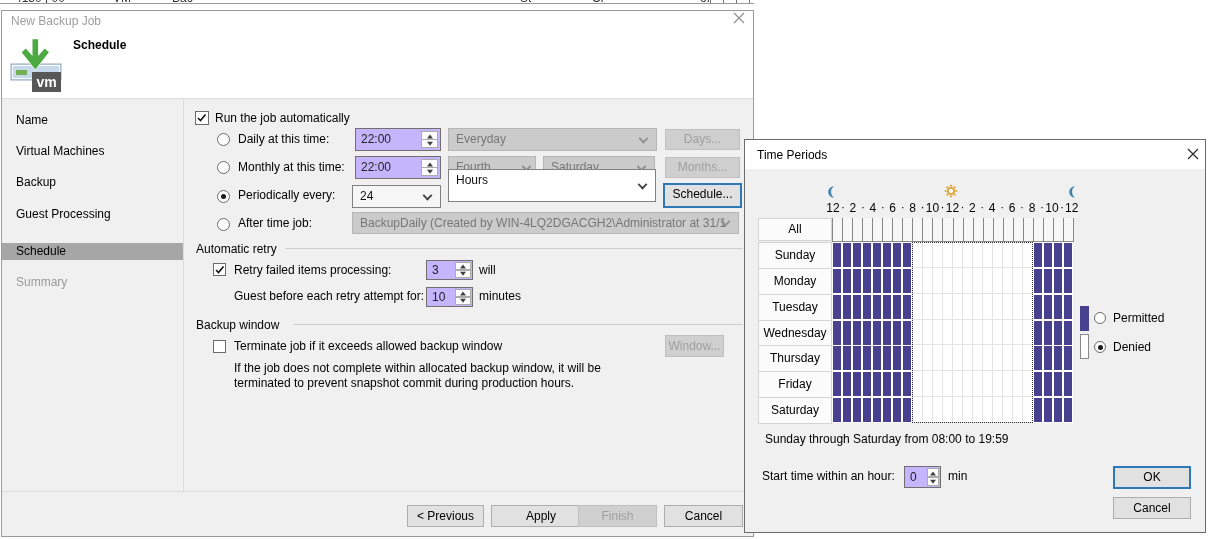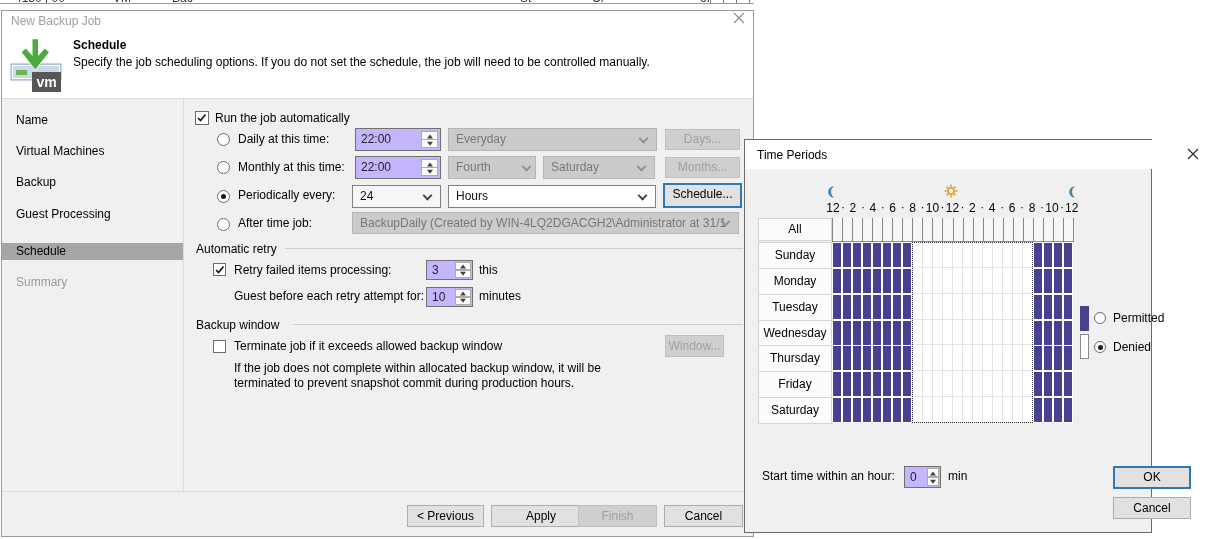--- a/index.html
+++ b/index.html
@@ -50,21 +50,20 @@
 
  <svg class="a" style="left:8px;top:26px" width="54" height="58" viewBox="0 0 54 58">
    <rect x="1" y="27" width="50" height="16" fill="#c9d9ec" stroke="#94a8bc" stroke-width="1"></rect>
    <rect x="2.5" y="28.5" width="47" height="13" fill="none" stroke="#ffffff" stroke-width="1"></rect>
    <rect x="6" y="33" width="11" height="5" fill="#74b153"></rect>
    <path d="M22.5 2.2 L28.1 2.2 L28.1 19 L34.8 11.6 L38.9 15.3 L25.3 32.6 L11.7 15.3 L15.8 11.6 L22.5 19 Z" fill="#4daa42" stroke="#fff" stroke-width="1.2" paint-order="stroke"></path>
    <rect x="22" y="35" width="29" height="20" fill="#575757"></rect>
    <text x="36.5" y="50" font-size="14" font-weight="bold" fill="#fff" text-anchor="middle" font-family="Liberation Sans">vm</text>
  </svg>
  <div class="t" style="left:71px;top:27px;height:14px;line-height:14px;font-weight:bold">Schedule</div>
- <div class="t" style="left:71px;top:44px;height:14px;line-height:14px">Specify the job scheduling options. If you do not set the schedule, the job will need to be controlled manually.</div>
 
  <div class="a" style="left:181px;top:88px;width:1px;height:392px;background:#dcdcdc"></div>
  <div class="a" style="left:0;top:232px;width:181px;height:17px;background:#a6a6a6"></div>
  <div class="t" style="left:14px;top:101px;height:16px;line-height:16px">Name</div>
  <div class="t" style="left:14px;top:132px;height:16px;line-height:16px">Virtual Machines</div>
  <div class="t" style="left:14px;top:163px;height:16px;line-height:16px">Backup</div>
  <div class="t" style="left:14px;top:195px;height:16px;line-height:16px">Guest Processing</div>
  <div class="t" style="left:14px;top:232px;height:17px;line-height:17px">Schedule</div>
  <div class="t" style="left:14px;top:263px;height:16px;line-height:16px;color:#9a9a9a">Summary</div>
 
@@ -103,21 +102,21 @@
       </div>
    <div class="d" style="bottom:2px;right:2px;left:auto;width:17px;height:9px">
         <div class="tri-d"></div>
       </div>
     </div>
  <div class="combo" style="left:446px;top:145px;width:88px;height:23px;line-height:21px">Fourth<div class="chev" style="right:5px"></div></div>
  <div class="combo" style="left:541px;top:145px;width:112px;height:23px;line-height:21px">Saturday<div class="chev"></div></div>
  <div class="btn dis" style="left:663px;top:146px;width:75px;height:21px;line-height:19px">Months...</div>
 
  <div class="combo en" style="left:350px;top:174px;width:89px;height:23px;line-height:21px;background:#f6f6f6">24<div class="chev"></div></div>
- <div class="combo en" style="left:446px;top:174px;width:208px;height:23px;line-height:21px">Hours<div class="chev"></div></div>
+ <div class="combo en" style="left:446px;top:158px;width:208px;height:33px;line-height:21px">Hours<div class="chev"></div></div>
  <div class="btn" style="left:661px;top:172px;width:79px;height:25px;line-height:19px;border:2px solid #2e79b5">Schedule...</div>
 
  <div class="combo" style="left:350px;top:201px;width:387px;height:22px;line-height:20px">
       <div style="overflow:hidden;width:366px;white-space:nowrap">BackupDaily (Created by WIN-4LQ2DGACGH2\Administrator at 31/12</div>
       <div class="chev"></div>
     </div>
 
  <div class="t" style="left:194px;top:231px;height:14px;line-height:14px">Automatic retry</div>
  <div class="gline" style="left:283px;top:237px;width:458px"></div>
  <div class="cb" id="cb-retry" style="left:211px;top:252px;width:13px;height:13px">
@@ -128,21 +127,21 @@
  <div class="t" style="left:232px;top:252px;height:15px;line-height:15px">Retry failed items processing:</div>
  <div class="spin" style="left:424px;top:249px;width:47px;height:20px">
       <div class="v" style="line-height:18px">3</div>
    <div class="u" style="top:1px;right:1px;left:auto;width:16px;height:8px">
         <div class="tri-u"></div>
       </div>
    <div class="d" style="bottom:1px;right:1px;left:auto;width:16px;height:8px">
         <div class="tri-d"></div>
       </div>
     </div>
- <div class="t" style="left:477px;top:252px;height:15px;line-height:15px">this</div>
+ <div class="t" style="left:477px;top:252px;height:15px;line-height:15px">will</div>
  <div class="t" style="left:232px;top:278px;height:15px;line-height:15px">Guest before each retry attempt for:</div>
  <div class="spin" style="left:424px;top:276px;width:47px;height:20px">
       <div class="v" style="line-height:18px">10</div>
    <div class="u" style="top:1px;right:1px;left:auto;width:16px;height:8px">
         <div class="tri-u"></div>
       </div>
    <div class="d" style="bottom:1px;right:1px;left:auto;width:16px;height:8px">
         <div class="tri-d"></div>
       </div>
     </div>
@@ -156,21 +155,21 @@
  <div class="t" style="left:232px;top:350px;height:15px;line-height:15px">If the job does not complete within allocated backup window, it will be</div>
  <div class="t" style="left:232px;top:365px;height:15px;line-height:15px">terminated to prevent snapshot commit during production hours.</div>
 
  <div class="a" style="left:0;top:480px;width:751px;height:1px;background:#dcdcdc"></div>
  <div class="btn" style="left:405px;top:494px;width:77px;height:22px;line-height:20px">&lt; Previous</div>
  <div class="btn" style="left:489px;top:494px;width:100px;height:22px;line-height:20px">Apply</div>
  <div class="btn dis" style="left:576px;top:494px;width:79px;height:22px;line-height:20px">Finish</div>
  <div class="btn" style="left:662px;top:494px;width:79px;height:22px;line-height:20px">Cancel</div>
 </div>
 
-<div class="dlg" id="tp" style="left:744px;top:139px;width:408px;height:394px;border:1px solid #6b6b6b">
+<div class="dlg" id="tp" style="left:744px;top:139px;width:462px;height:394px;border:1px solid #6b6b6b">
  <div class="a" style="left:0;top:0;width:460px;height:29px;background:#fff"></div>
  <div class="t" style="left:12px;top:8px;height:14px;line-height:14px">Time Periods</div>
  <svg class="a" style="left:437px;top:6px" width="20" height="17" viewBox="0 0 20 17">
       <path d="M6 3 L16 13 M16 3 L6 13" stroke="#2b2b2b" stroke-width="1.2"></path>
     </svg>
 
  <svg class="a" style="left:81px;top:45px" width="13" height="14" viewBox="0 0 15 15">
       <path d="M9 1 A6.5 6.5 0 1 0 9 14 A8.2 8.2 0 0 1 9 1 Z" fill="#4384ad"></path>
     </svg>
  <svg class="a" style="left:199px;top:44px" width="14" height="14" viewBox="0 0 14 14">
@@ -239,20 +238,21 @@
  <div class="a" style="left:80.33px;top:0;width:120.5px;height:181px;border:1px dotted #333"></div>
  </div>
 
  <div class="a" style="left:335px;top:166px;width:9px;height:25px;background:#48418f"></div>
  <div class="a" style="left:335px;top:194px;width:9px;height:25px;background:#fff;border:1px solid #8a8a8a"></div>
  <div class="rad" style="left:349px;top:172px;width:12px;height:12px"></div>
  <div class="t" style="left:368px;top:171px;height:14px;line-height:14px">Permitted</div>
  <div class="rad on" style="left:349px;top:201px;width:12px;height:12px"></div>
  <div class="t" style="left:368px;top:200px;height:14px;line-height:14px">Denied</div>
 
+ <div class="t" style="left:20px;top:292px;height:14px;line-height:14px">Sunday through Saturday from 08:00 to 19:59</div>
  <div class="t" style="left:17px;top:330px;height:13px;line-height:13px">Start time within an hour:</div>
  <div class="spin" style="left:159px;top:326px;width:37px;height:22px">
       <div class="v" style="line-height:20px">0</div>
    <div class="u" style="top:1px;right:1px;left:auto;width:12px;height:9px">
         <div class="tri-u"></div>
       </div>
    <div class="d" style="bottom:1px;right:1px;left:auto;width:12px;height:9px">
         <div class="tri-d"></div>
       </div>
     </div>

